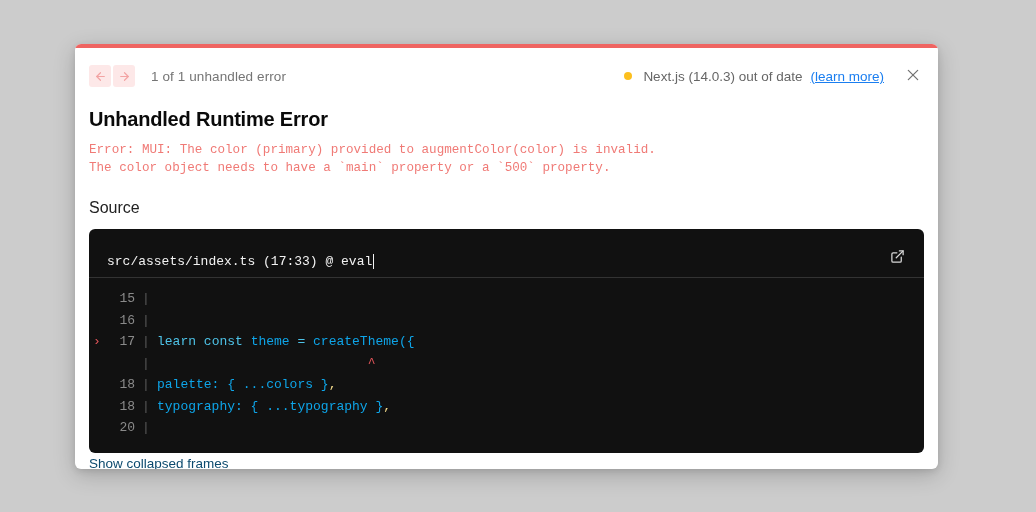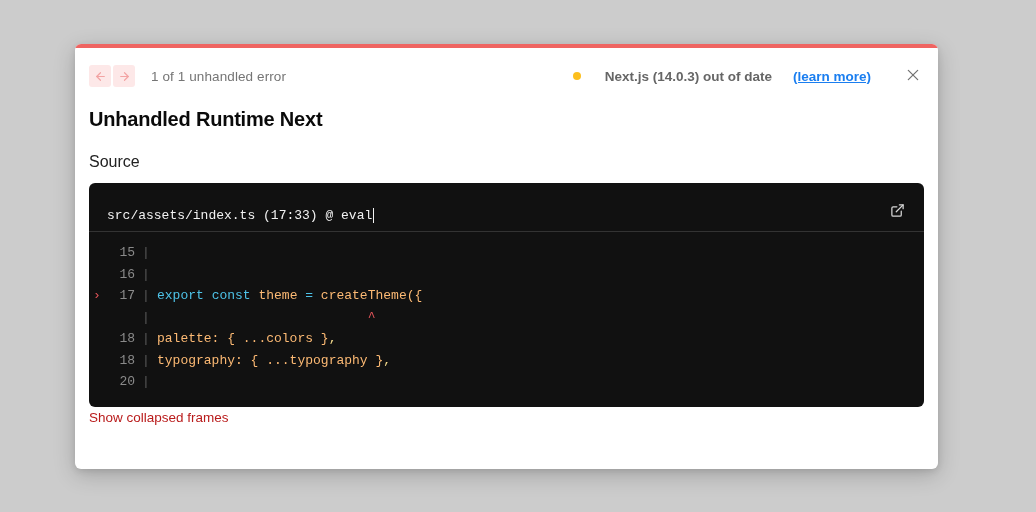--- a/index.html
+++ b/index.html
@@ -87,22 +87,21 @@
     font-size: 13.5px;
     color: #757575;
     letter-spacing: 0.1px;
     white-space: nowrap;
   }
 
   .header-right {
     margin-left: auto;
     display: flex;
     align-items: center;
-    gap: 17px;
-    font-weight: bold;
+    gap: 4px;
   }
   .version-dot {
     width: 8px;
     height: 8px;
     border-radius: 50%;
     background: #fcbf1e;
     margin-right: 7px;
     flex: none;
   }
   .version-text {
@@ -230,29 +229,29 @@
     text-align: center;
     color: #5a5a5a;
     flex: none;
   }
   .code-text {
     color: #e8e8e8;
     white-space: pre;
   }
   .tok-kw  { color: #4ec3e8; }
   .tok-op  { color: #4ec3e8; }
-  .tok-pun { color: #fdba74; }
+  .tok-pun { color: #0ea5e9; }
   .tok-comma { color: #f2d98b; }
   .caret-row .code-text { color: #e4555a; }
 
   
   .collapsed-frames {
     margin-top: 3px;
     font-size: 13.5px;
-    color: #b91c1c;
+    color: #0c4a6e;
     cursor: pointer;
     display: inline-block;
   }
 </style>
 </head>
 <body>
 
 <div class="page">
 
   <div class="dialog">
@@ -293,21 +292,23 @@
               <svg width="16" height="16" viewBox="0 0 24 24" fill="none" stroke-width="1.9" stroke-linecap="round">
                 <line x1="5" y1="5" x2="19" y2="19"></line>
                 <line x1="19" y1="5" x2="5" y2="19"></line>
               </svg>
             </span>
           </button>
         </div>
       </div>
 
       
-      <h1 class="error-title">Unhandled Runtime Next</h1>
+      <h1 class="error-title">Unhandled Runtime Error</h1>
+      <div class="error-message">Error: MUI: The color (primary) provided to augmentColor(color) is invalid.
+The color object needs to have a `main` property or a `500` property.</div>
 
       
       <div class="source-label">Source</div>
 
       <div class="code-card">
         <div class="code-head">
           <span class="code-head-text">src/assets/index.ts (17:33) @ eval</span>
           <span class="code-head-caret"></span>
           <button class="ext-link-btn">
             <span>
@@ -315,21 +316,21 @@
                 <path d="M18 13v6a2 2 0 0 1-2 2H5a2 2 0 0 1-2-2V8a2 2 0 0 1 2-2h6"></path>
                 <polyline points="15 3 21 3 21 9"></polyline>
                 <line x1="10" y1="14" x2="21" y2="3"></line>
               </svg>
             </span>
           </button>
         </div>
         <div class="code-body" id="code-body">
             <div class="code-line"><span class="gutter-mark"></span><span class="gutter-num">15</span><span class="gutter-bar">|</span><span class="code-text"></span></div>
             <div class="code-line"><span class="gutter-mark"></span><span class="gutter-num">16</span><span class="gutter-bar">|</span><span class="code-text"></span></div>
-            <div class="code-line"><span class="gutter-mark">›</span><span class="gutter-num">17</span><span class="gutter-bar">|</span><span class="code-text"><span class="tok-kw">export</span><span class="tok-pun"> </span><span class="tok-kw">const</span><span class="tok-pun"> theme </span><span class="tok-op">=</span><span class="tok-pun"> createTheme({</span></span></div>
+            <div class="code-line"><span class="gutter-mark">›</span><span class="gutter-num">17</span><span class="gutter-bar">|</span><span class="code-text"><span class="tok-kw">learn</span><span class="tok-pun"> </span><span class="tok-kw">const</span><span class="tok-pun"> theme </span><span class="tok-op">=</span><span class="tok-pun"> createTheme({</span></span></div>
             <div class="code-line caret-row"><span class="gutter-mark"></span><span class="gutter-num"></span><span class="gutter-bar">|</span><span class="code-text">                           ^</span></div>
             <div class="code-line"><span class="gutter-mark"></span><span class="gutter-num">18</span><span class="gutter-bar">|</span><span class="code-text"><span class="tok-pun">palette: { ...colors }</span><span class="tok-comma">,</span></span></div>
             <div class="code-line"><span class="gutter-mark"></span><span class="gutter-num">18</span><span class="gutter-bar">|</span><span class="code-text"><span class="tok-pun">typography: { ...typography }</span><span class="tok-comma">,</span></span></div>
             <div class="code-line"><span class="gutter-mark"></span><span class="gutter-num">20</span><span class="gutter-bar">|</span><span class="code-text"></span></div>
           </div>
       </div>
 
       <span class="collapsed-frames">Show collapsed frames</span>
 
     </div>

